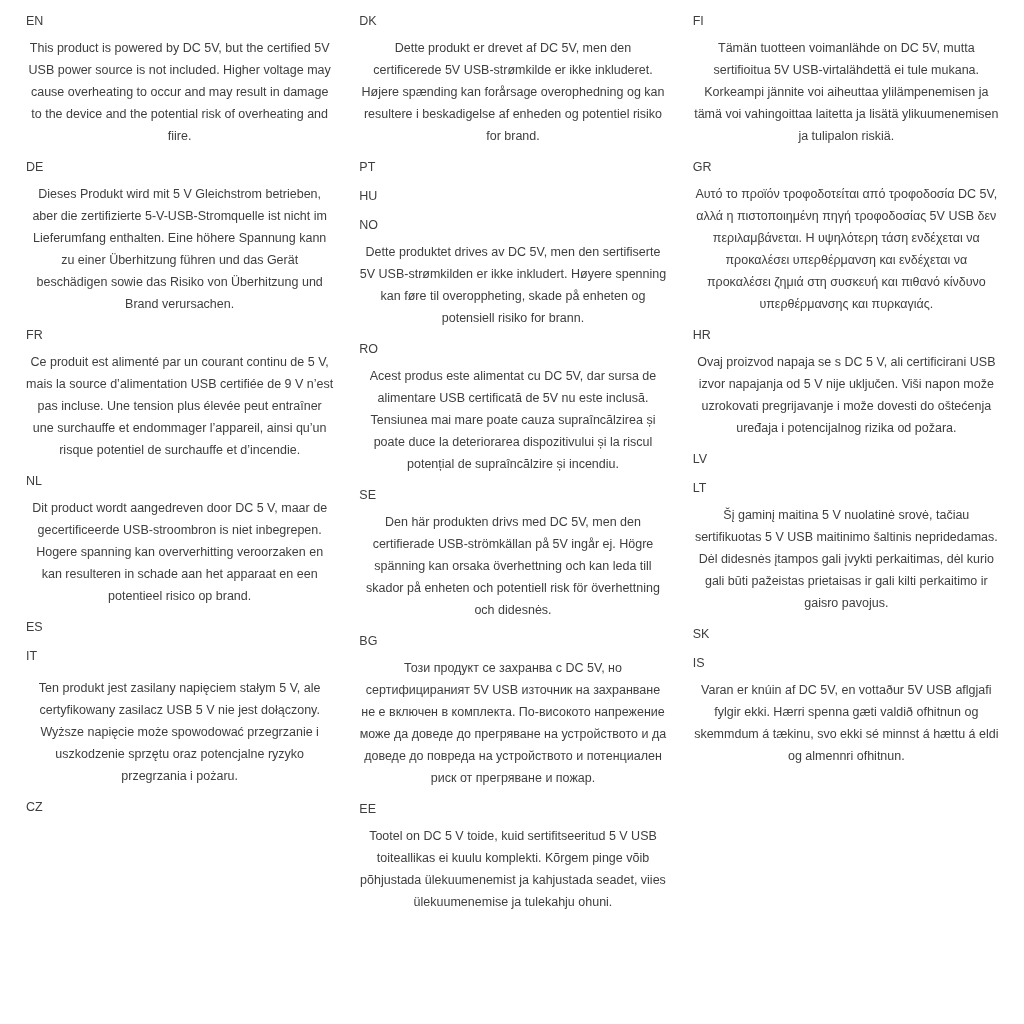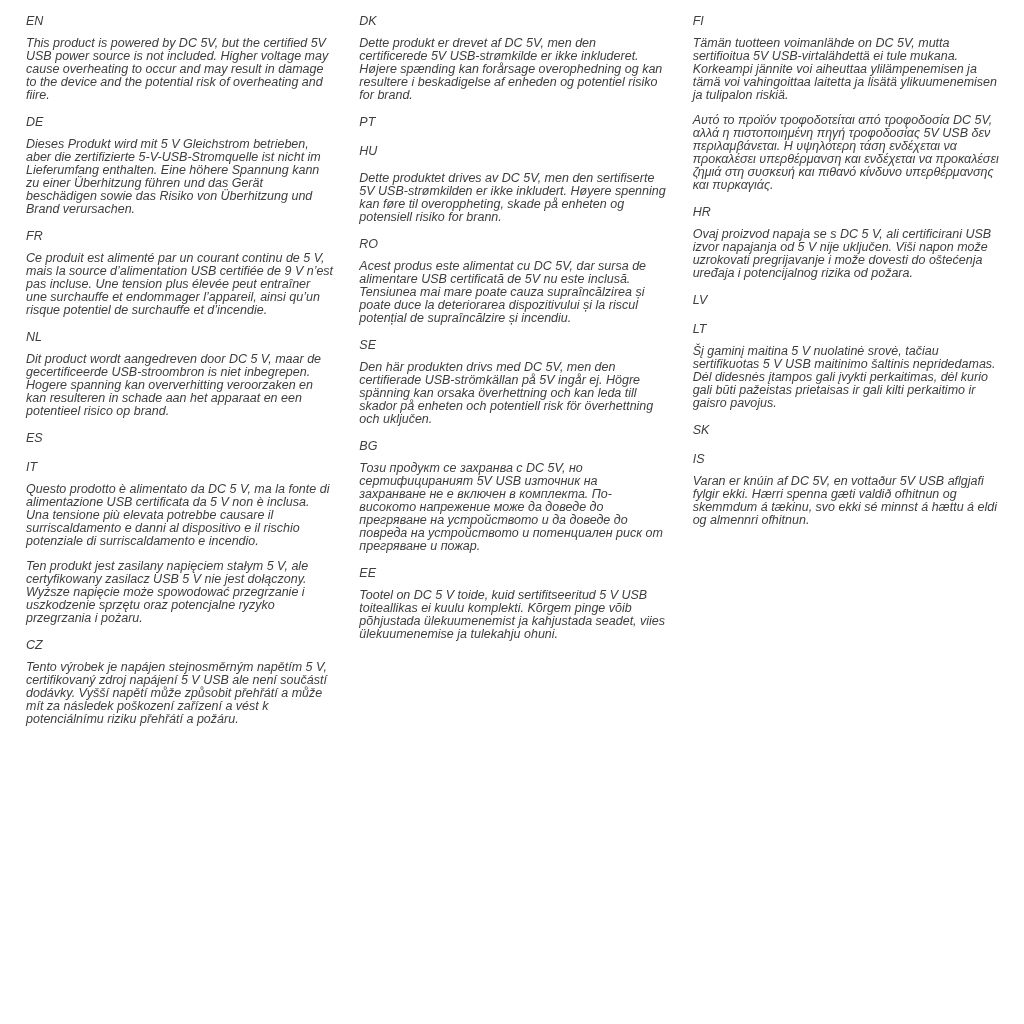--- a/index.html
+++ b/index.html
@@ -10,31 +10,31 @@
     overflow: hidden;
     font-family: "Liberation Sans", sans-serif;
     color: #3e3e3e;
     padding: 13px 24px 0 26px;
     -webkit-font-smoothing: antialiased;
   }
   .page {
     display: grid;
     grid-template-columns: 1fr 1fr 1fr;
     column-gap: 26px;
-    font-style: italic;
   }
   .section { margin-bottom: 12px; }
   .code {
     font-size: 12.5px;
     line-height: 17px;
     margin-bottom: 7px;
   }
   .text {
     font-size: 12.5px;
-    line-height: 13px;
+    line-height: 22px;
+    text-align: center;
   }
 </style>
 </head>
 <body>
 
 <div class="page">
 
   <div class="col">
     <div class="section">
       <div class="code">EN</div>
@@ -50,69 +50,69 @@
     </div>
     <div class="section">
       <div class="code">NL</div>
       <p class="text">Dit product wordt aangedreven door DC 5 V, maar de gecertificeerde USB-stroombron is niet inbegrepen. Hogere spanning kan oververhitting veroorzaken en kan resulteren in schade aan het apparaat en een potentieel risico op brand.</p>
     </div>
     <div class="section">
       <div class="code">ES</div>
     </div>
     <div class="section">
       <div class="code">IT</div>
-      <p class="text">Questo prodotto è alimentato da DC 5 V, ma la fonte di alimentazione USB certificata da 5 V non è inclusa. Una tensione più elevata potrebbe causare il surriscaldamento e danni al dispositivo e il rischio potenziale di surriscaldamento e incendio.</p>
     </div>
     <div class="section">
       <p class="text">Ten produkt jest zasilany napięciem stałym 5 V, ale certyfikowany zasilacz USB 5 V nie jest dołączony. Wyższe napięcie może spowodować przegrzanie i uszkodzenie sprzętu oraz potencjalne ryzyko przegrzania i pożaru.</p>
     </div>
     <div class="section">
       <div class="code">CZ</div>
-      <p class="text">Tento výrobek je napájen stejnosměrným napětím 5 V, certifikovaný zdroj napájení 5 V USB ale není součástí dodávky. Vyšší napětí může způsobit přehřátí a může mít za následek poškození zařízení a vést k potenciálnímu riziku přehřátí a požáru.</p>
     </div>
   </div>
 
   <div class="col">
     <div class="section">
       <div class="code">DK</div>
       <p class="text">Dette produkt er drevet af DC 5V, men den certificerede 5V USB-strømkilde er ikke inkluderet. Højere spænding kan forårsage overophedning og kan resultere i beskadigelse af enheden og potentiel risiko for brand.</p>
     </div>
     <div class="section">
       <div class="code">PT</div>
     </div>
     <div class="section">
       <div class="code">HU</div>
     </div>
     <div class="section">
+      <div class="code">NO</div>
       <p class="text">Dette produktet drives av DC 5V, men den sertifiserte 5V USB-strømkilden er ikke inkludert. Høyere spenning kan føre til overoppheting, skade på enheten og potensiell risiko for brann.</p>
     </div>
     <div class="section">
       <div class="code">RO</div>
       <p class="text">Acest produs este alimentat cu DC 5V, dar sursa de alimentare USB certificată de 5V nu este inclusă. Tensiunea mai mare poate cauza supraîncălzirea și poate duce la deteriorarea dispozitivului și la riscul potențial de supraîncălzire și incendiu.</p>
     </div>
     <div class="section">
       <div class="code">SE</div>
-      <p class="text">Den här produkten drivs med DC 5V, men den certifierade USB-strömkällan på 5V ingår ej. Högre spänning kan orsaka överhettning och kan leda till skador på enheten och potentiell risk för överhettning och uključen.</p>
+      <p class="text">Den här produkten drivs med DC 5V, men den certifierade USB-strömkällan på 5V ingår ej. Högre spänning kan orsaka överhettning och kan leda till skador på enheten och potentiell risk för överhettning och didesnės.</p>
     </div>
     <div class="section">
       <div class="code">BG</div>
       <p class="text">Този продукт се захранва с DC 5V, но сертифицираният 5V USB източник на захранване не е включен в комплекта. По-високото напрежение може да доведе до прегряване на устройството и да доведе до повреда на устройството и потенциален риск от прегряване и пожар.</p>
     </div>
     <div class="section">
       <div class="code">EE</div>
       <p class="text">Tootel on DC 5 V toide, kuid sertifitseeritud 5 V USB toiteallikas ei kuulu komplekti. Kõrgem pinge võib põhjustada ülekuumenemist ja kahjustada seadet, viies ülekuumenemise ja tulekahju ohuni.</p>
     </div>
   </div>
 
   <div class="col">
     <div class="section">
       <div class="code">FI</div>
       <p class="text">Tämän tuotteen voimanlähde on DC 5V, mutta sertifioitua 5V USB-virtalähdettä ei tule mukana. Korkeampi jännite voi aiheuttaa ylilämpenemisen ja tämä voi vahingoittaa laitetta ja lisätä ylikuumenemisen ja tulipalon riskiä.</p>
     </div>
     <div class="section">
+      <div class="code">GR</div>
       <p class="text">Αυτό το προϊόν τροφοδοτείται από τροφοδοσία DC 5V, αλλά η πιστοποιημένη πηγή τροφοδοσίας 5V USB δεν περιλαμβάνεται. Η υψηλότερη τάση ενδέχεται να προκαλέσει υπερθέρμανση και ενδέχεται να προκαλέσει ζημιά στη συσκευή και πιθανό κίνδυνο υπερθέρμανσης και πυρκαγιάς.</p>
     </div>
     <div class="section">
       <div class="code">HR</div>
       <p class="text">Ovaj proizvod napaja se s DC 5 V, ali certificirani USB izvor napajanja od 5 V nije uključen. Viši napon može uzrokovati pregrijavanje i može dovesti do oštećenja uređaja i potencijalnog rizika od požara.</p>
     </div>
     <div class="section">
       <div class="code">LV</div>
     </div>
     <div class="section">

